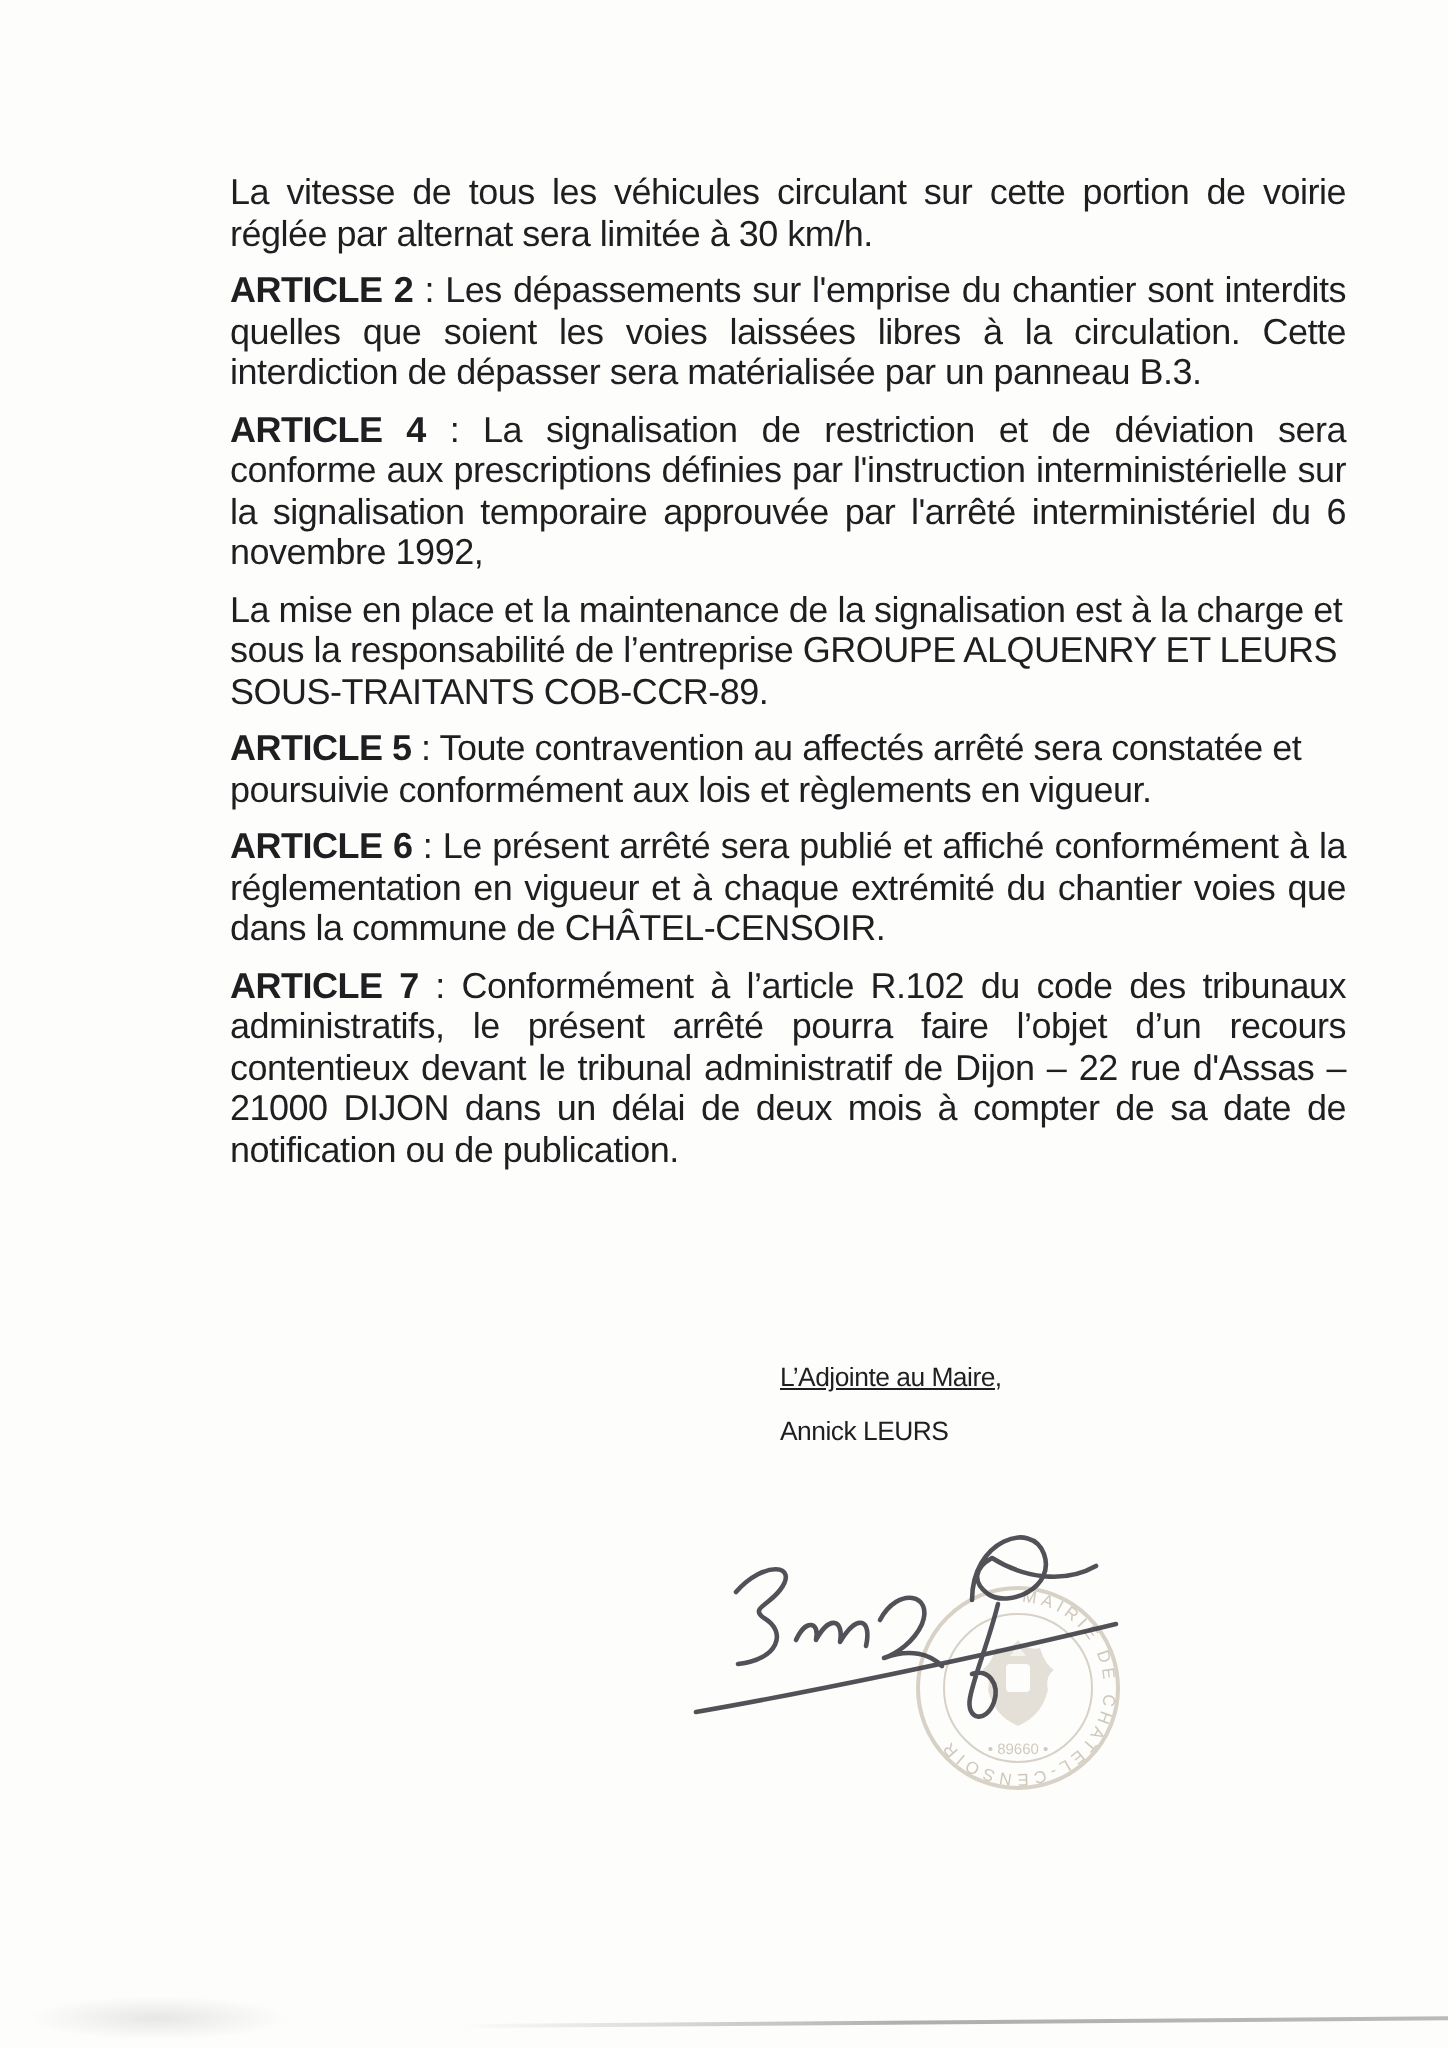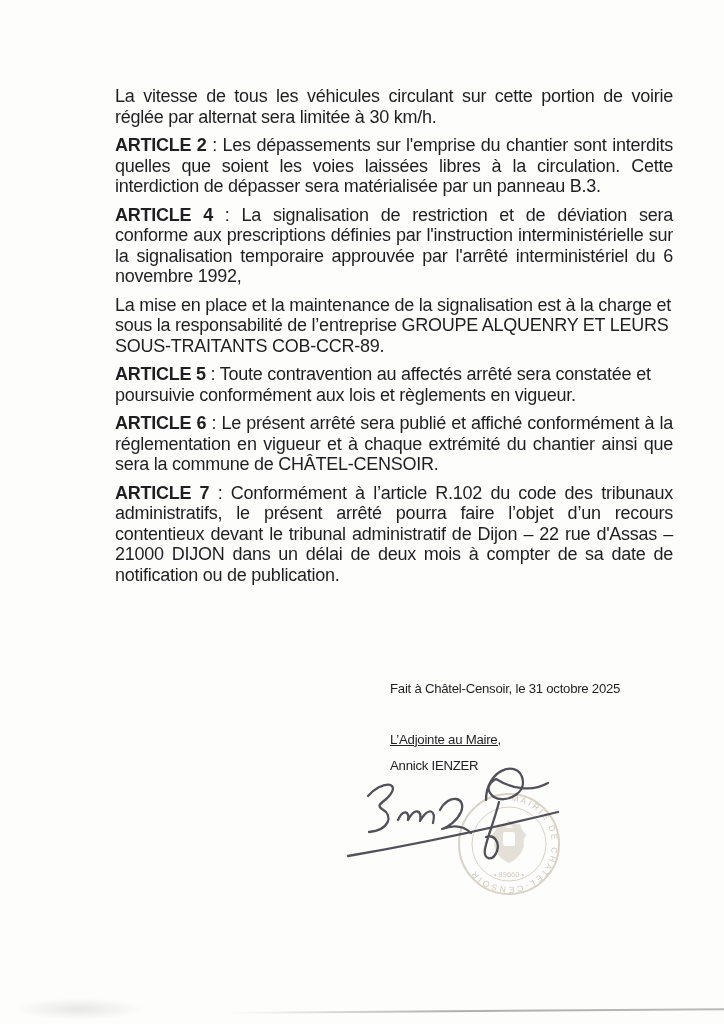--- a/index.html
+++ b/index.html
@@ -51,32 +51,31 @@
 
     <p class="para justify"><span class="label">ARTICLE 2</span><span> : Les dépassements sur l'emprise du chantier sont interdits quelles que soient les voies laissées libres à la circulation. Cette interdiction de dépasser sera matérialisée par un panneau B.3.</span></p>
 
 
     <p class="para justify"><span class="label">ARTICLE 4</span><span> : La signalisation de restriction et de déviation sera conforme aux prescriptions définies par l'instruction interministérielle sur la signalisation temporaire approuvée par l'arrêté interministériel du 6 novembre 1992,</span></p>
 
     <p class="para bold"><span>La mise en place et la maintenance de la signalisation est à la charge et sous la responsabilité de l’entreprise GROUPE ALQUENRY ET LEURS SOUS-TRAITANTS COB-CCR-89.</span></p>
 
     <p class="para"><span class="label">ARTICLE 5</span><span> : Toute contravention au affectés arrêté sera constatée et poursuivie conformément aux lois et règlements en vigueur.</span></p>
 
-    <p class="para justify"><span class="label">ARTICLE 6</span><span> : Le présent arrêté sera publié et affiché conformément à la réglementation en vigueur et à chaque extrémité du chantier ainsi que sera la commune de CHÂTEL-CENSOIR.</span></p>
+    <p class="para justify"><span class="label">ARTICLE 6</span><span> : Le présent arrêté sera publié et affiché conformément à la réglementation en vigueur et à chaque extrémité du chantier voies que dans la commune de CHÂTEL-CENSOIR.</span></p>
 
     <p class="para justify"><span class="label">ARTICLE 7</span><span> : Conformément à l’article R.102 du code des tribunaux administratifs, le présent arrêté pourra faire l’objet d’un recours contentieux devant le tribunal administratif de Dijon – 22 rue d'Assas – 21000 DIJON dans un délai de deux mois à compter de sa date de notification ou de publication.</span></p>
 
 
 
   </div>
 
   <div class="closing">
-    <p class="date">Fait à Châtel-Censoir, le 31 octobre 2025</p>
     <p class="role">L’Adjointe au Maire,</p>
-    <p class="name">Annick IENZER</p>
+    <p class="name">Annick LEURS</p>
   </div>
 
   <svg class="stamp-svg" width="112" height="112" viewBox="0 0 112 112">
     <g stroke="#b9ae9b" fill="none" opacity="0.55">
       <circle cx="56" cy="56" r="50" stroke-width="2"></circle>
       <circle cx="56" cy="56" r="37" stroke-width="1"></circle>
     </g>
     <defs>
       <path id="stamp-rim" d="M 56,13 A 43,43 0 1 1 55.9,13"></path>
     </defs>

